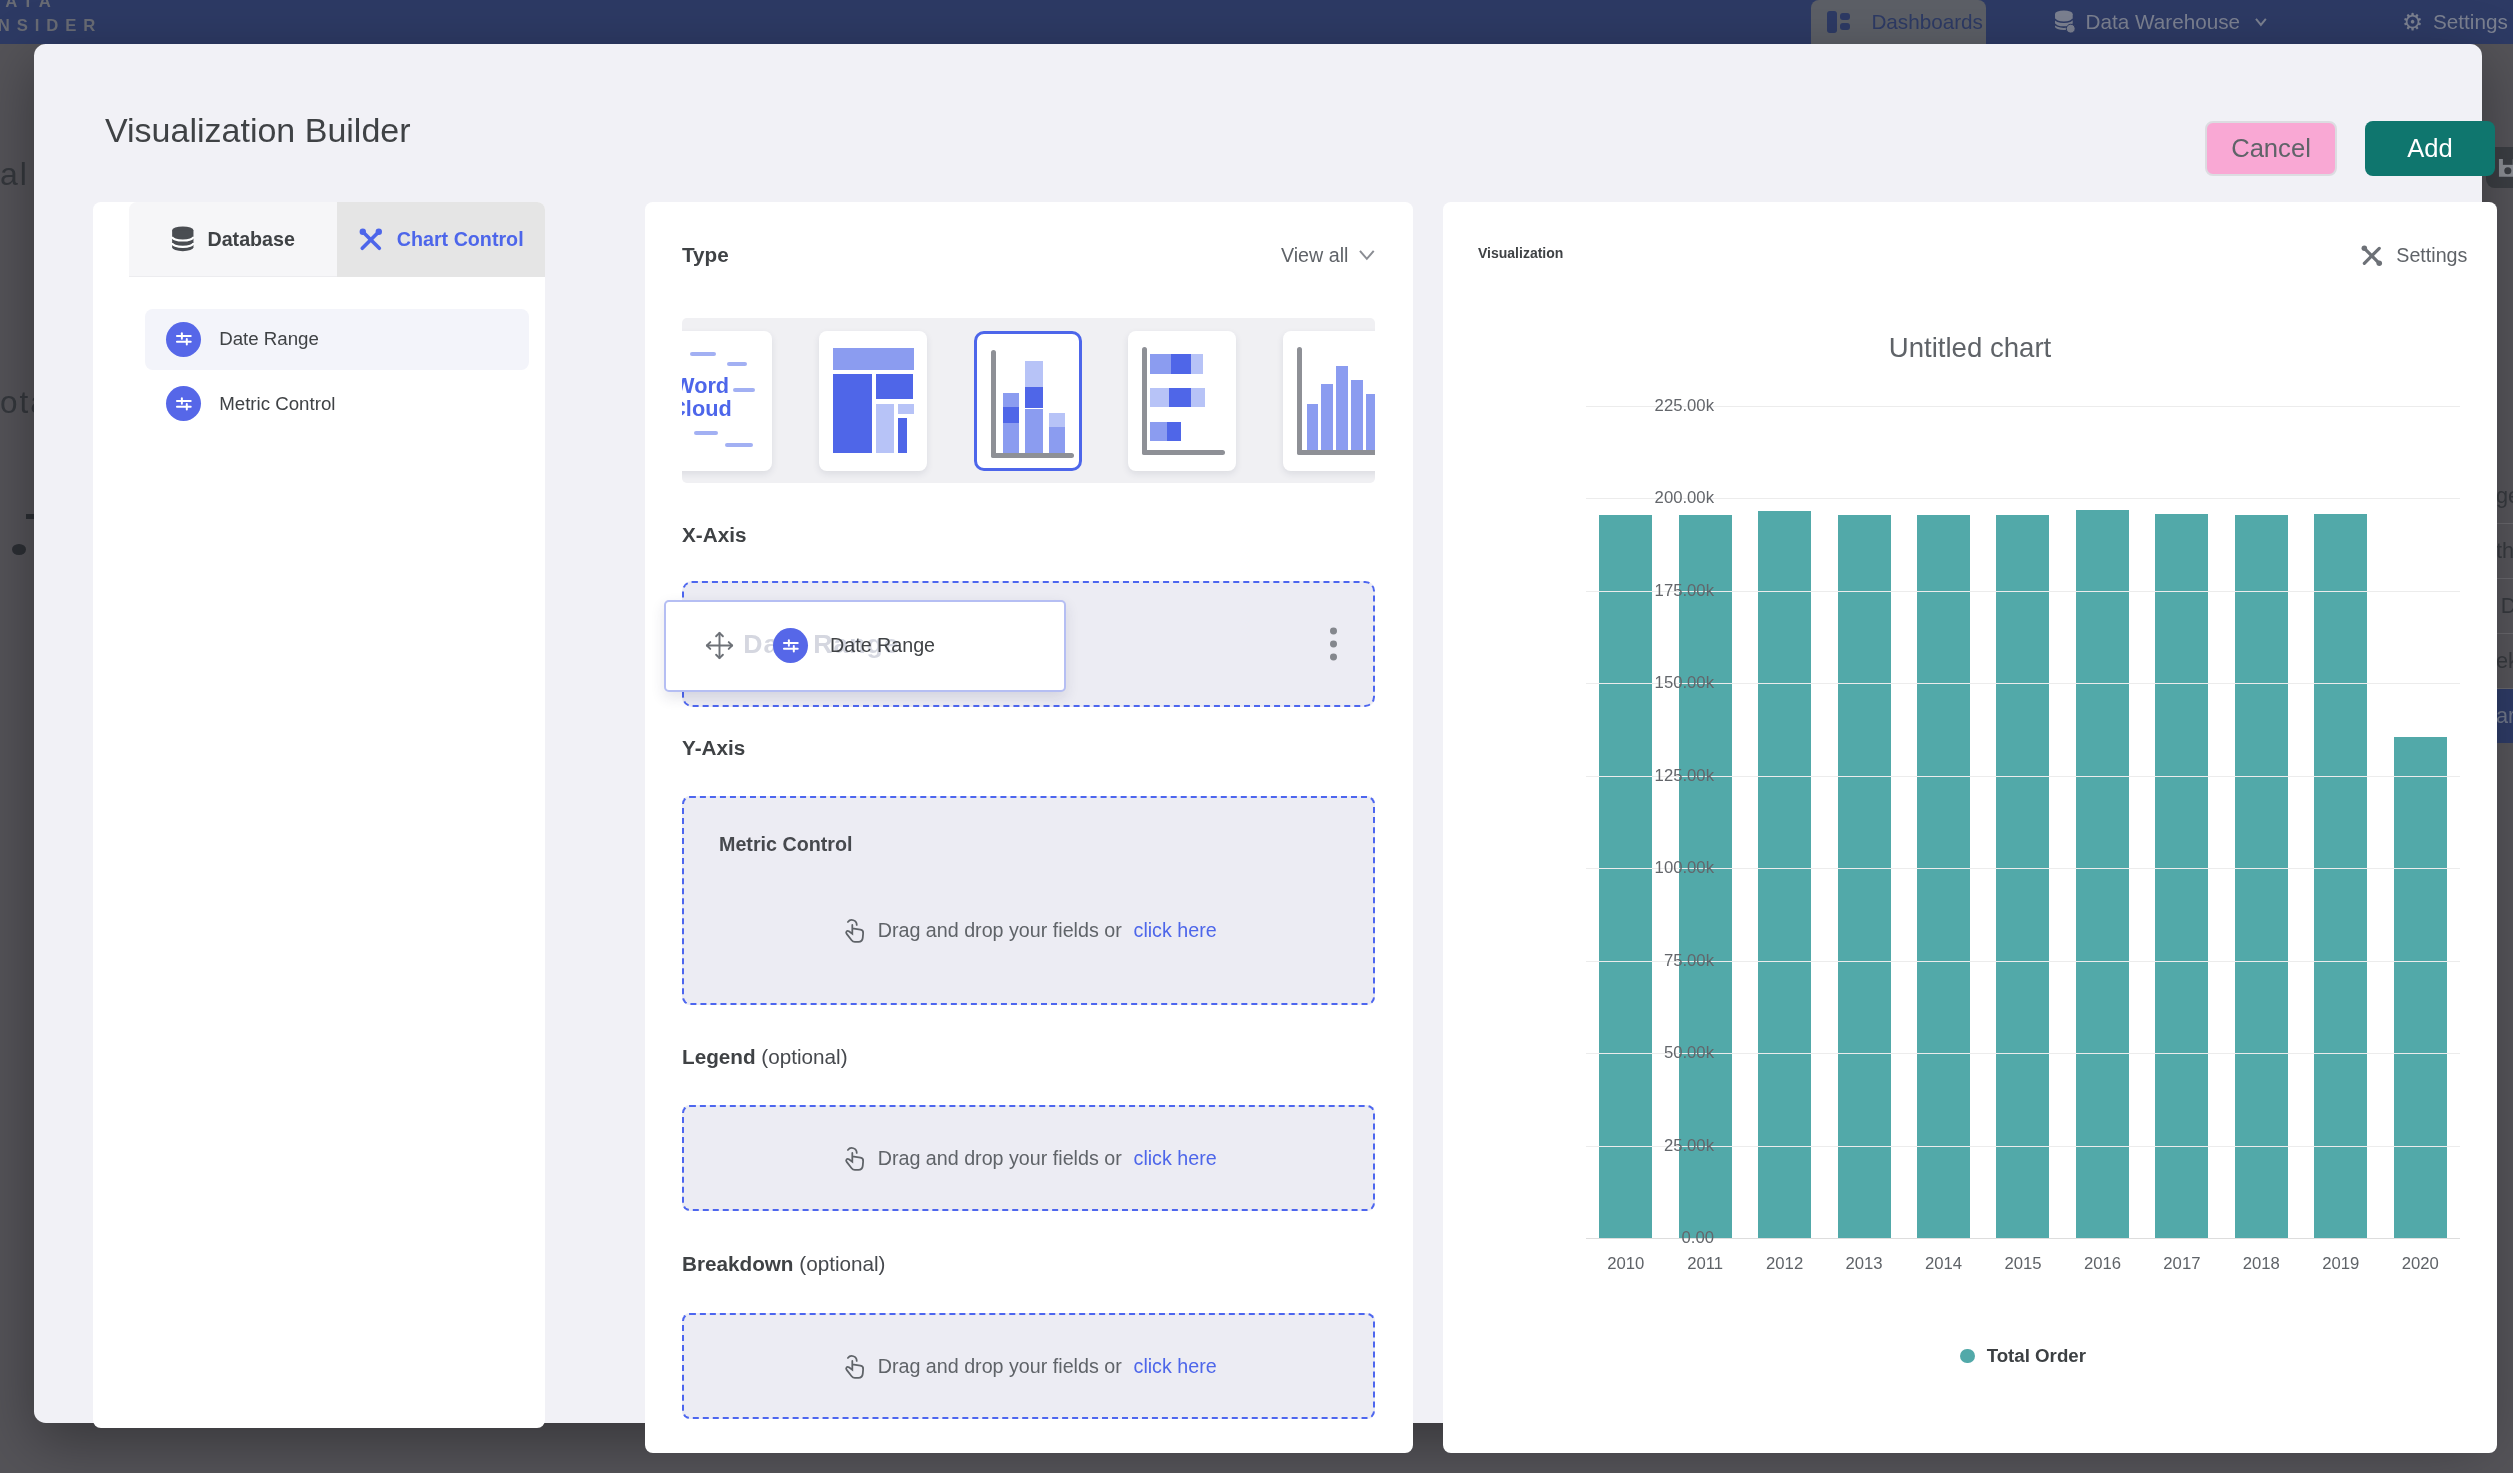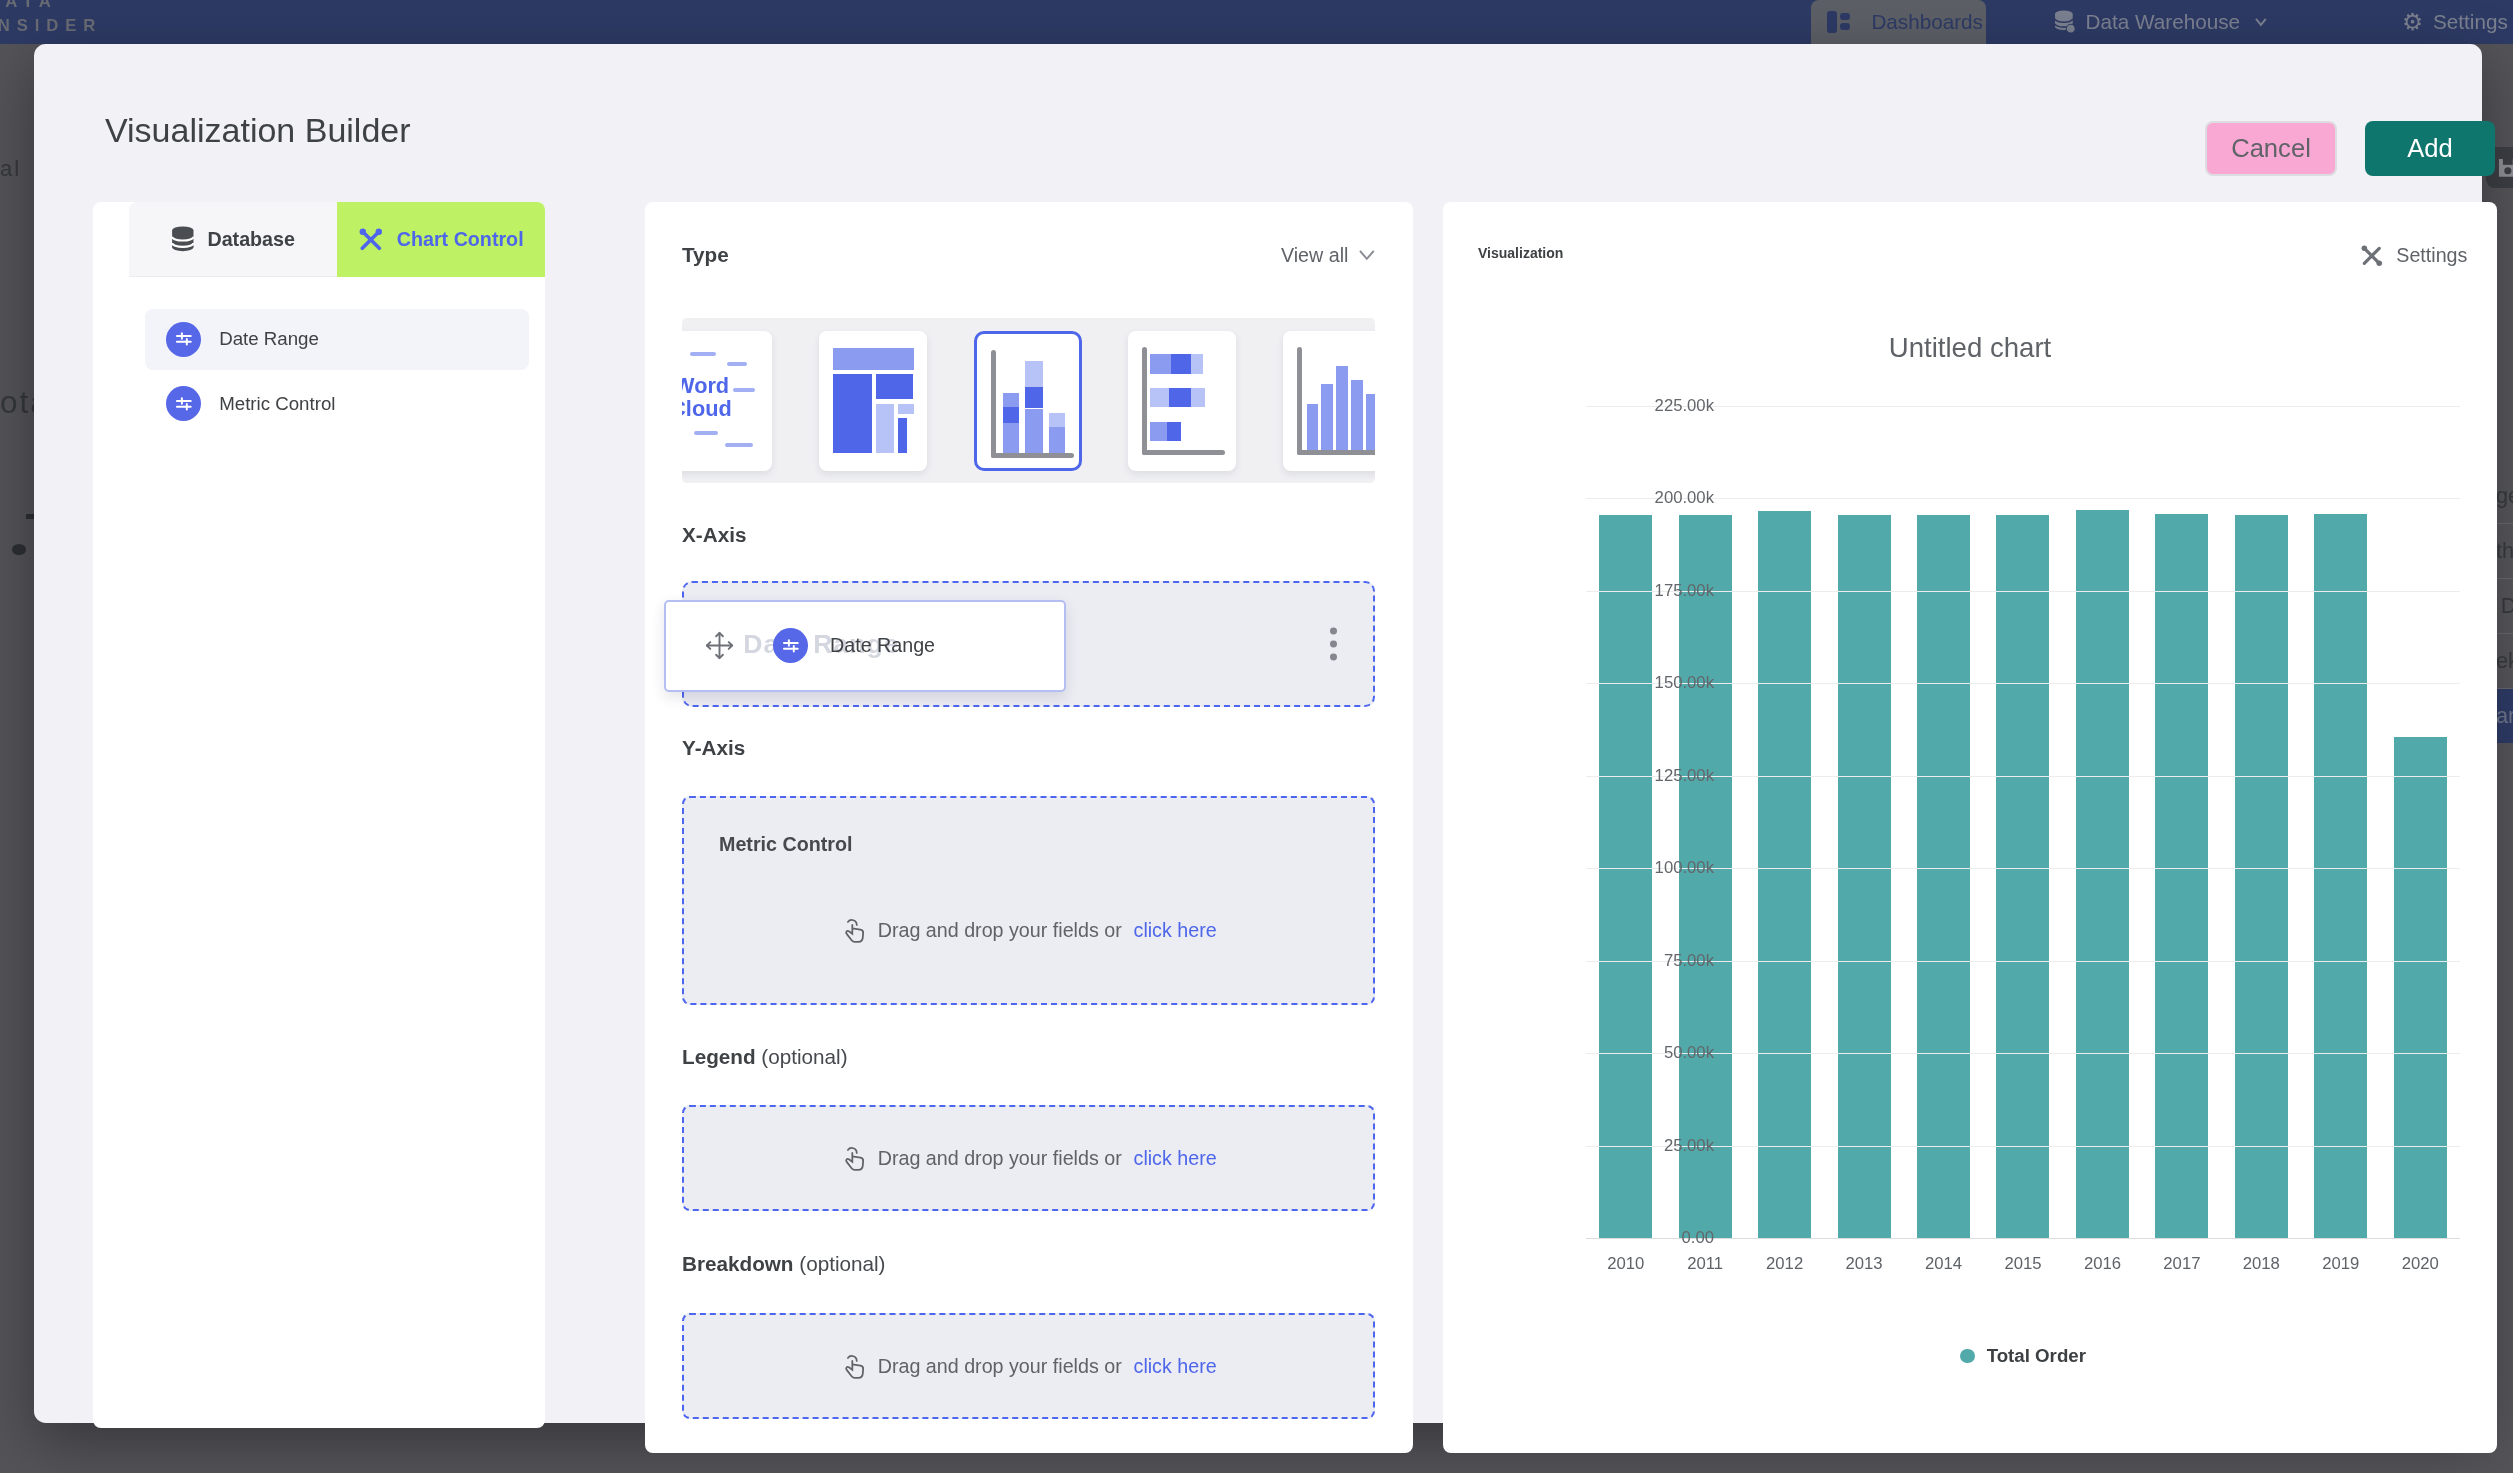--- a/index.html
+++ b/index.html
@@ -19,21 +19,21 @@
   .dash-icon .b { left:12.8px; top:2px; width:10.8px; height:6.9px; }
   .dash-icon .c { left:12.8px; top:11.8px; width:10.8px; height:6.9px; }
   .nav-item { position:absolute; top:0; height:44px; display:flex; align-items:center; gap:9.9px; color:#7b8090; font-size:20.7px; }
   .nav-item.warehouse { left:2054px; }
   .nav-item.settings { left:2402px; }
   .gear { font-size:23.6px; color:#7b8090; }
   .chev { width:13.8px; height:13.8px; margin-left:3.9px; }
   .db-glyph { width:21.7px; height:23.6px; }
 
   .frag { position:absolute; color:#34373c; }
-  .frag-al { left:0; top:156px; font-size:22px; letter-spacing:2px; }
+  .frag-al { left:0; top:156px; font-size:32px; letter-spacing:2px; }
   .frag-ota { left:0; top:384px; font-size:31.5px; letter-spacing:2px; }
   .frag-dot { left:11.8px; top:544px; width:13.8px; height:10.8px; border-radius:50%; background:#2c2f34; }
   .frag-tick { left:25.6px; top:514px; width:9.9px; height:4.9px; background:#2c2f34; }
 
   .right-strip { position:absolute; left:2482px; top:44px; width:31.5px; height:1379px; }
   .save-chip { position:absolute; left:3.9px; top:103px; width:43px; height:41px; background:#3b3e43; border-radius:8.9px;
                display:flex; align-items:center; justify-content:center; }
   .rmenu { position:absolute; left:0; top:424px; width:31.5px; }
   .rmenu-item { height:55px; display:flex; align-items:center; font-size:21.7px; color:#35383d; border-top:1px solid #66656a; padding-left:2px; white-space:nowrap; overflow:hidden; }
   .rmenu-item:first-child { border-top:none; }
@@ -49,21 +49,21 @@
 
   .card { position:absolute; background:#ffffff; border-radius:7.9px; }
   .card-left { left:59px; top:158px; width:452px; height:1226px;padding-left:36px; }
   .card-mid { left:611px; top:158px; width:768px; height:1251px; }
   .card-right { left:1409px; top:158px; width:1054px; height:1251px; }
 
   
   .tabs { display:flex; height:75px; }
   .tab { flex:1; display:flex; align-items:center; justify-content:center; gap:12.8px; font-size:19.7px; font-weight:700; }
   .tab-db { background:#f6f6f8; color:#3f4245; border-radius:7.9px 0 0 0; border-bottom:1px solid #ececef; }
-  .tab-cc { background:#bef264; color:#4d66ea; border-radius:0 7.9px 0 0; }
+  .tab-cc { background:#e5e5e5; color:#4d66ea; border-radius:0 7.9px 0 0; }
   .field-list { padding:31.5px 15.8px 0 15.8px; display:flex; flex-direction:column; gap:3.9px; }
   .field-item { height:61px; border-radius:7.9px; display:flex; align-items:center; gap:17.7px; padding-left:21.7px; font-size:18.7px; color:#3f4245; cursor:grab; }
   .field-item.hl { background:#f3f4fa; }
   .ctrl-circle { width:35px; height:35px; border-radius:50%; background:#5667e8; display:flex; align-items:center; justify-content:center; flex:none; }
   .sec-head { font-size:20.7px; font-weight:700; color:#3f4245; }
   .type-row { position:absolute; left:37px; right:37px; top:41px; display:flex; align-items:center; justify-content:space-between; }
   .view-all { display:flex; align-items:center; gap:9.9px; font-size:19.7px; color:#5f6368; cursor:pointer; }
   .type-strip { position:absolute; left:37px; top:116px; width:693px; height:165px; background:#f0f0f3; border-radius:4.9px; overflow:hidden; }
   .tcard { position:absolute; top:12.8px; width:108px; height:140px; background:#ffffff; border-radius:7.9px; box-shadow:0 3px 7.9px rgba(40,45,80,.10); }
   .tcard.sel { border:3px solid #4d66ea; border-radius:9.9px; box-shadow:none; }

